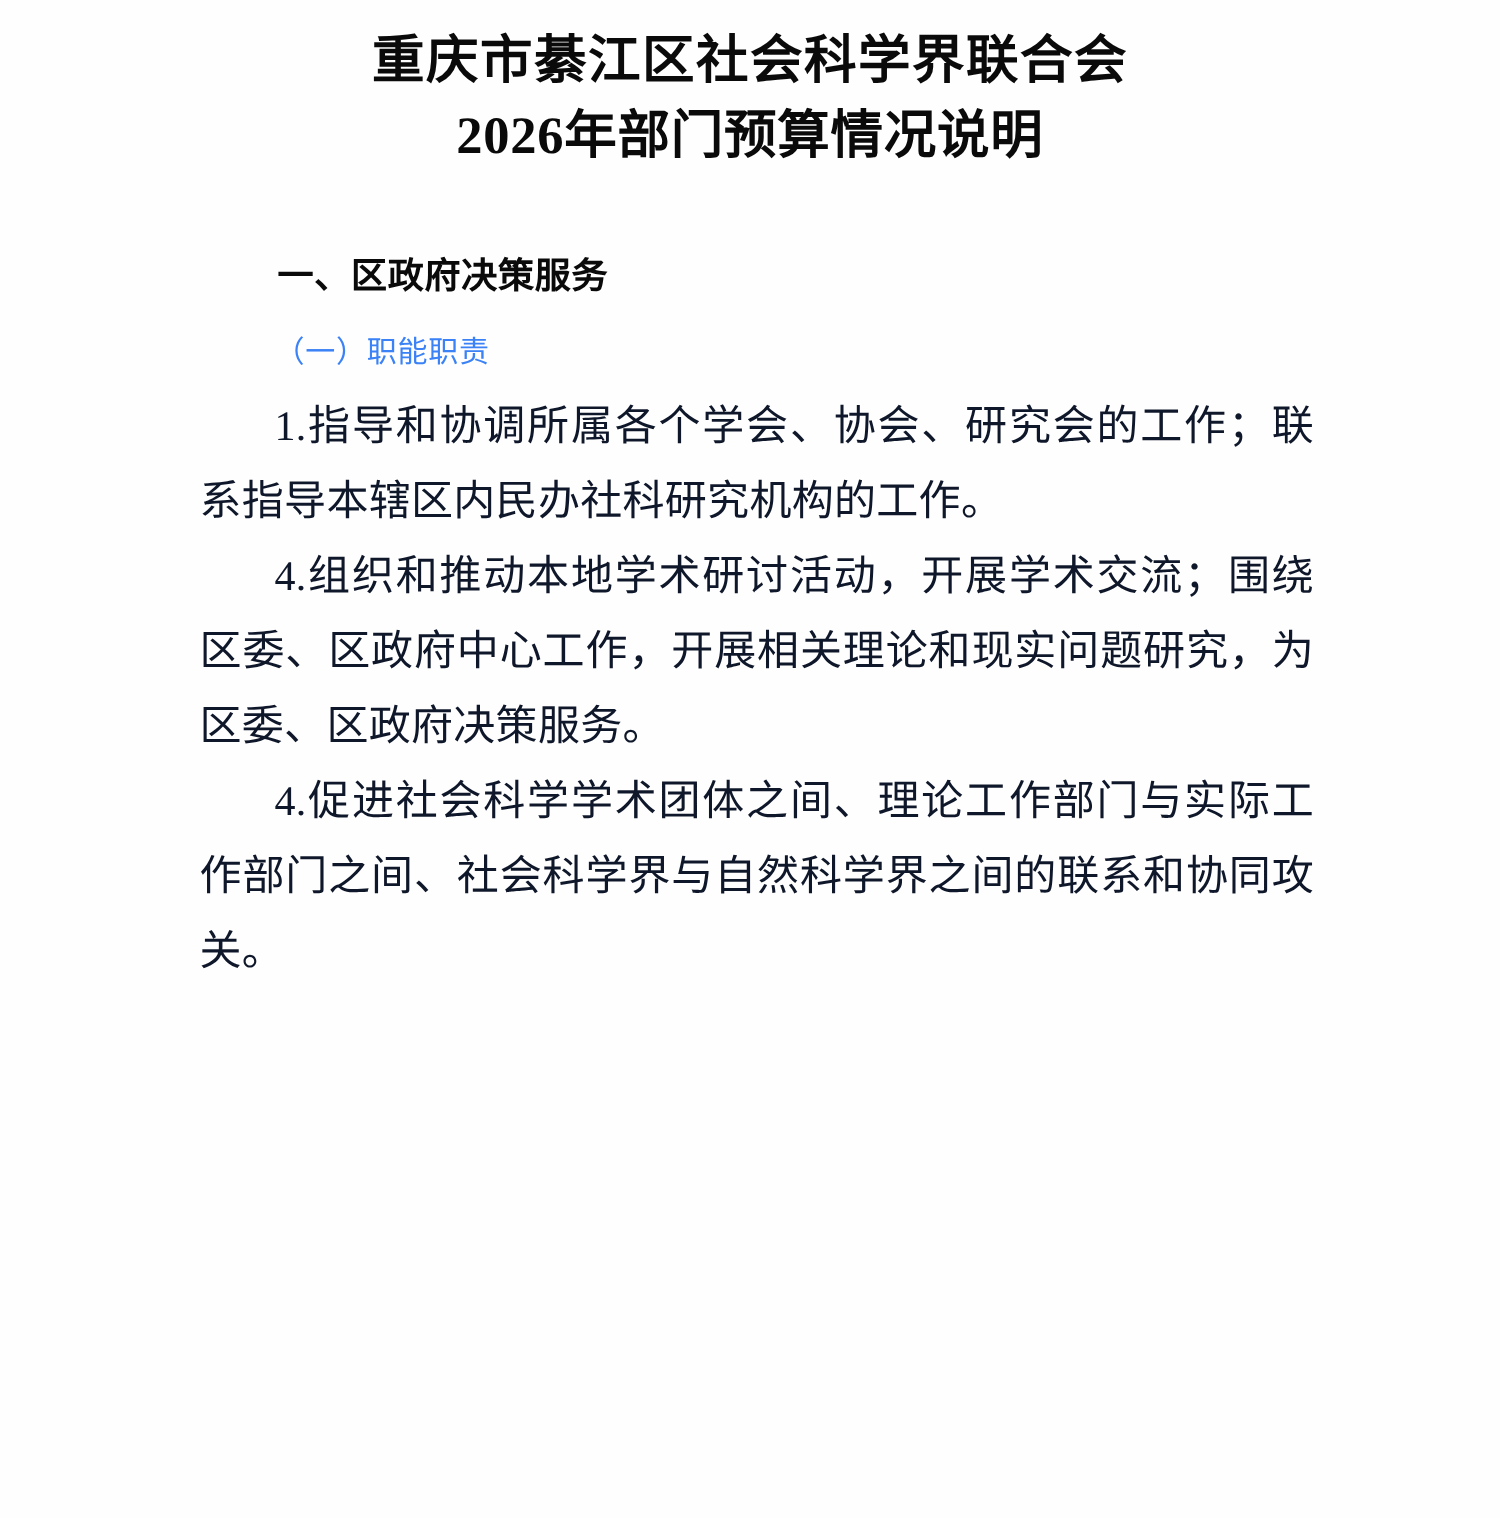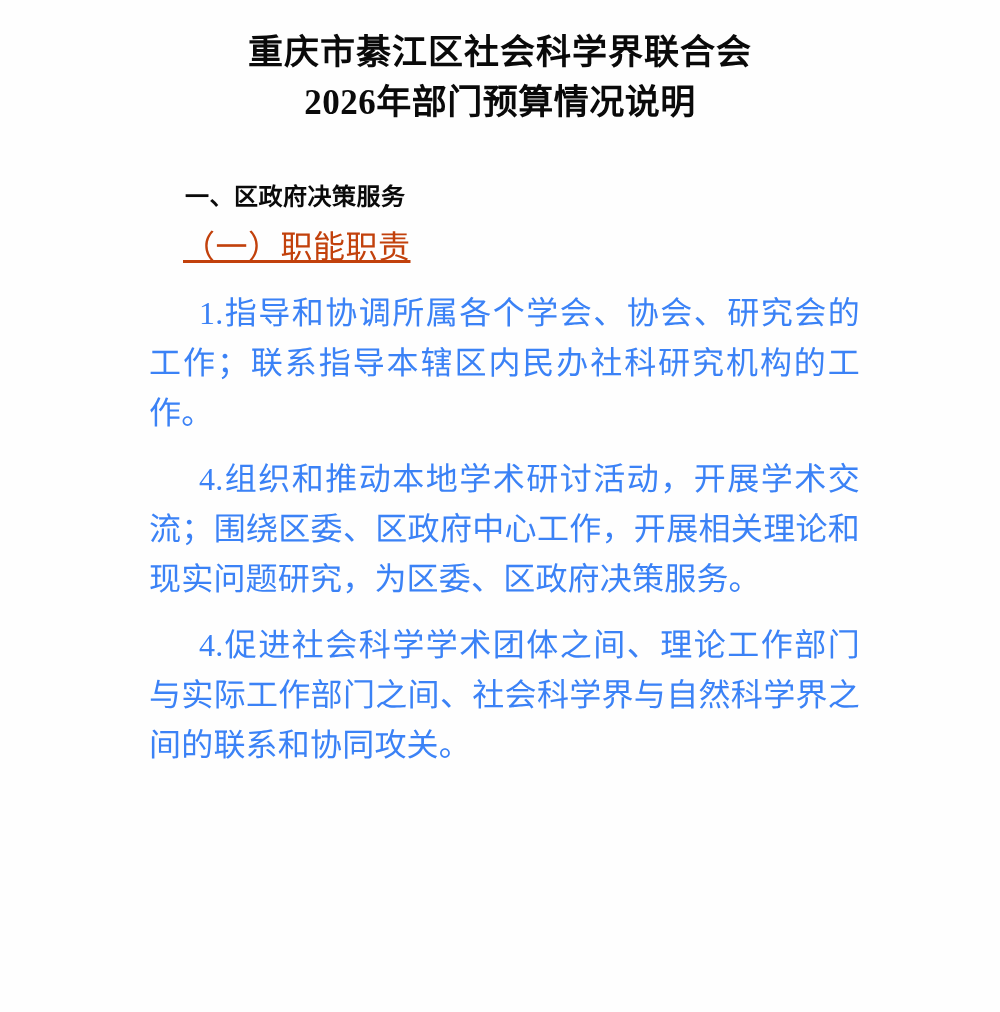--- a/index.html
+++ b/index.html
@@ -20,21 +20,21 @@
     position: relative;
     width: 1000px;
     height: 1012px;
     background: #fefefe;
     box-sizing: border-box;
   }
 
   
   .doc-title {
     margin: 0;
-    padding-top: 28px;
+    padding-top: 16px;
     text-align: center;
     font-family: "Liberation Serif", "DejaVu Serif", serif;
     font-weight: bold;
     font-size: 35px;
     line-height: 50px;
     letter-spacing: 1px;
     color: #0a0a0a;
   }
   .doc-title .title-line {
     display: block;
@@ -62,39 +62,38 @@
     letter-spacing: 0.5px;
     text-indent: 52px;
     margin: 0;
     color: #0a0a0a;
     white-space: nowrap;
   }
 
   
   .sub-heading {
     font-family: "Liberation Serif", "DejaVu Serif", serif;
-    font-size: 32px;
+    font-size: 20px;
     line-height: 50px;
     letter-spacing: 0.5px;
     text-indent: 50px;
     margin: 0;
-    color: #c2410c;
+    color: #3b82f6;
     white-space: nowrap;
-    text-decoration: underline;
   }
 
   
   .para {
     font-family: "Liberation Serif", "DejaVu Serif", serif;
-    font-size: 32px;
+    font-size: 28px;
     line-height: 50px;
     letter-spacing: 0.2px;
     text-indent: 50px;
-    margin: 16px;
-    color: #3b82f6;
+    margin: 0;
+    color: #0f172a;
     text-align: justify;
     text-justify: inter-ideograph;
     word-break: break-all;
   }
 </style>
 </head>
 <body>
 
 <div class="page">
 

